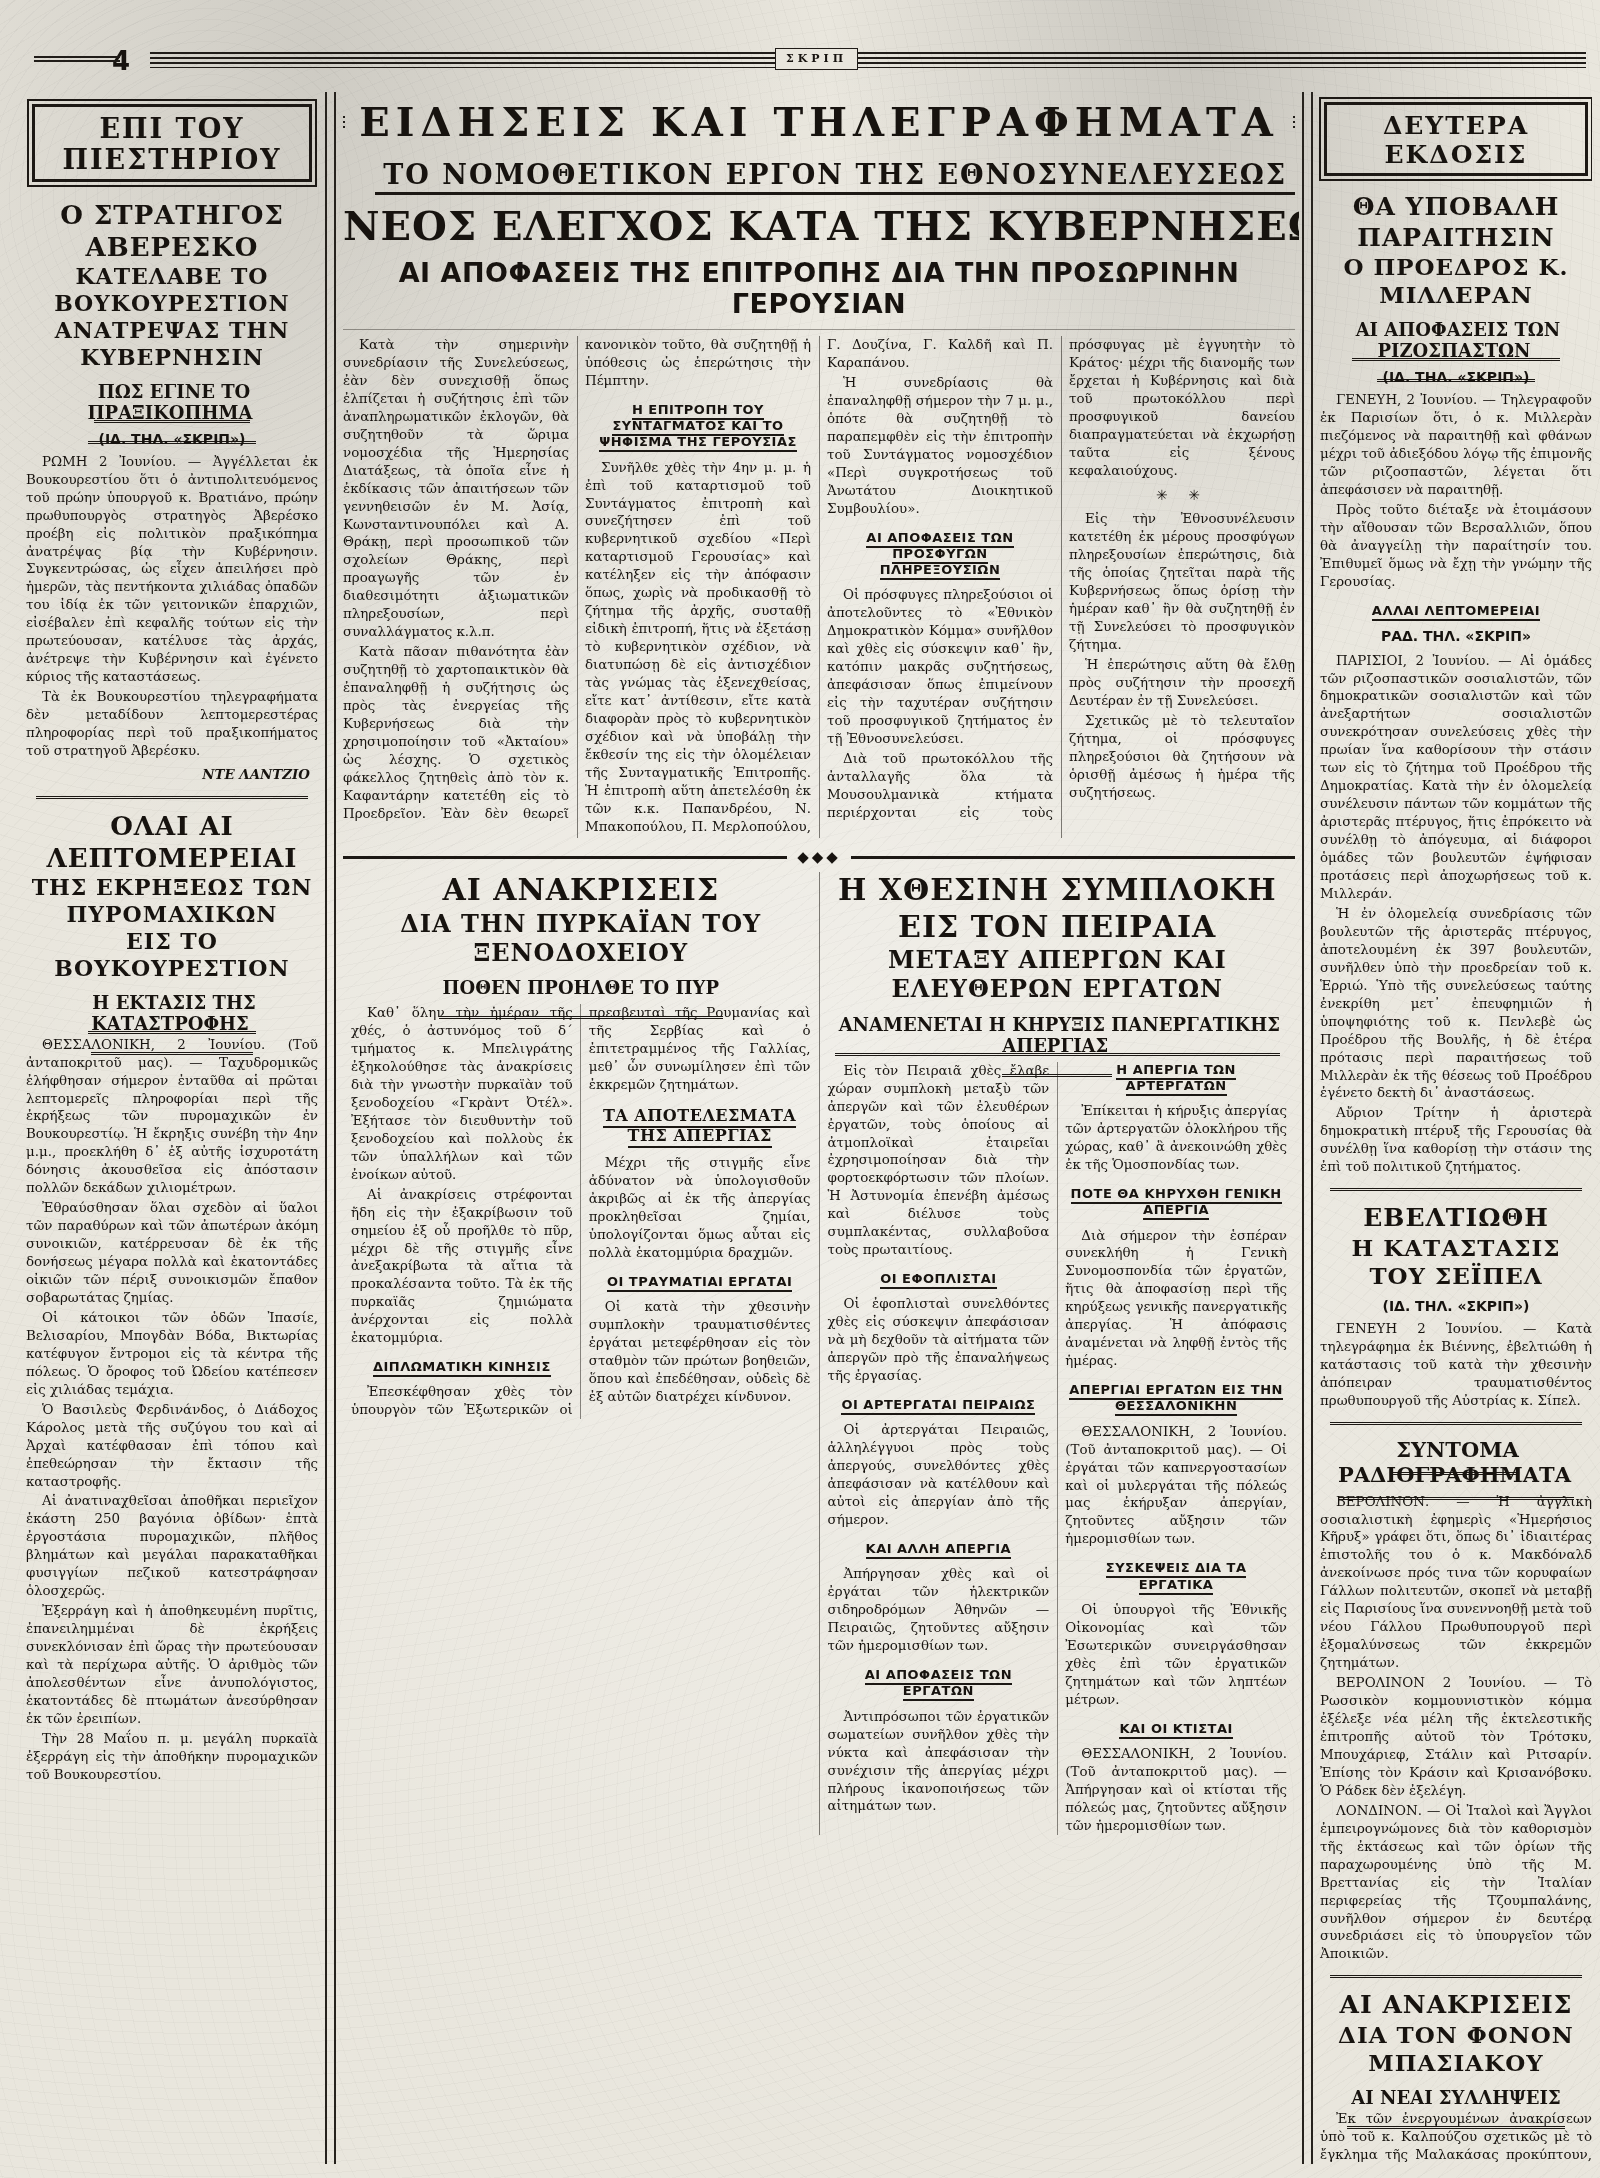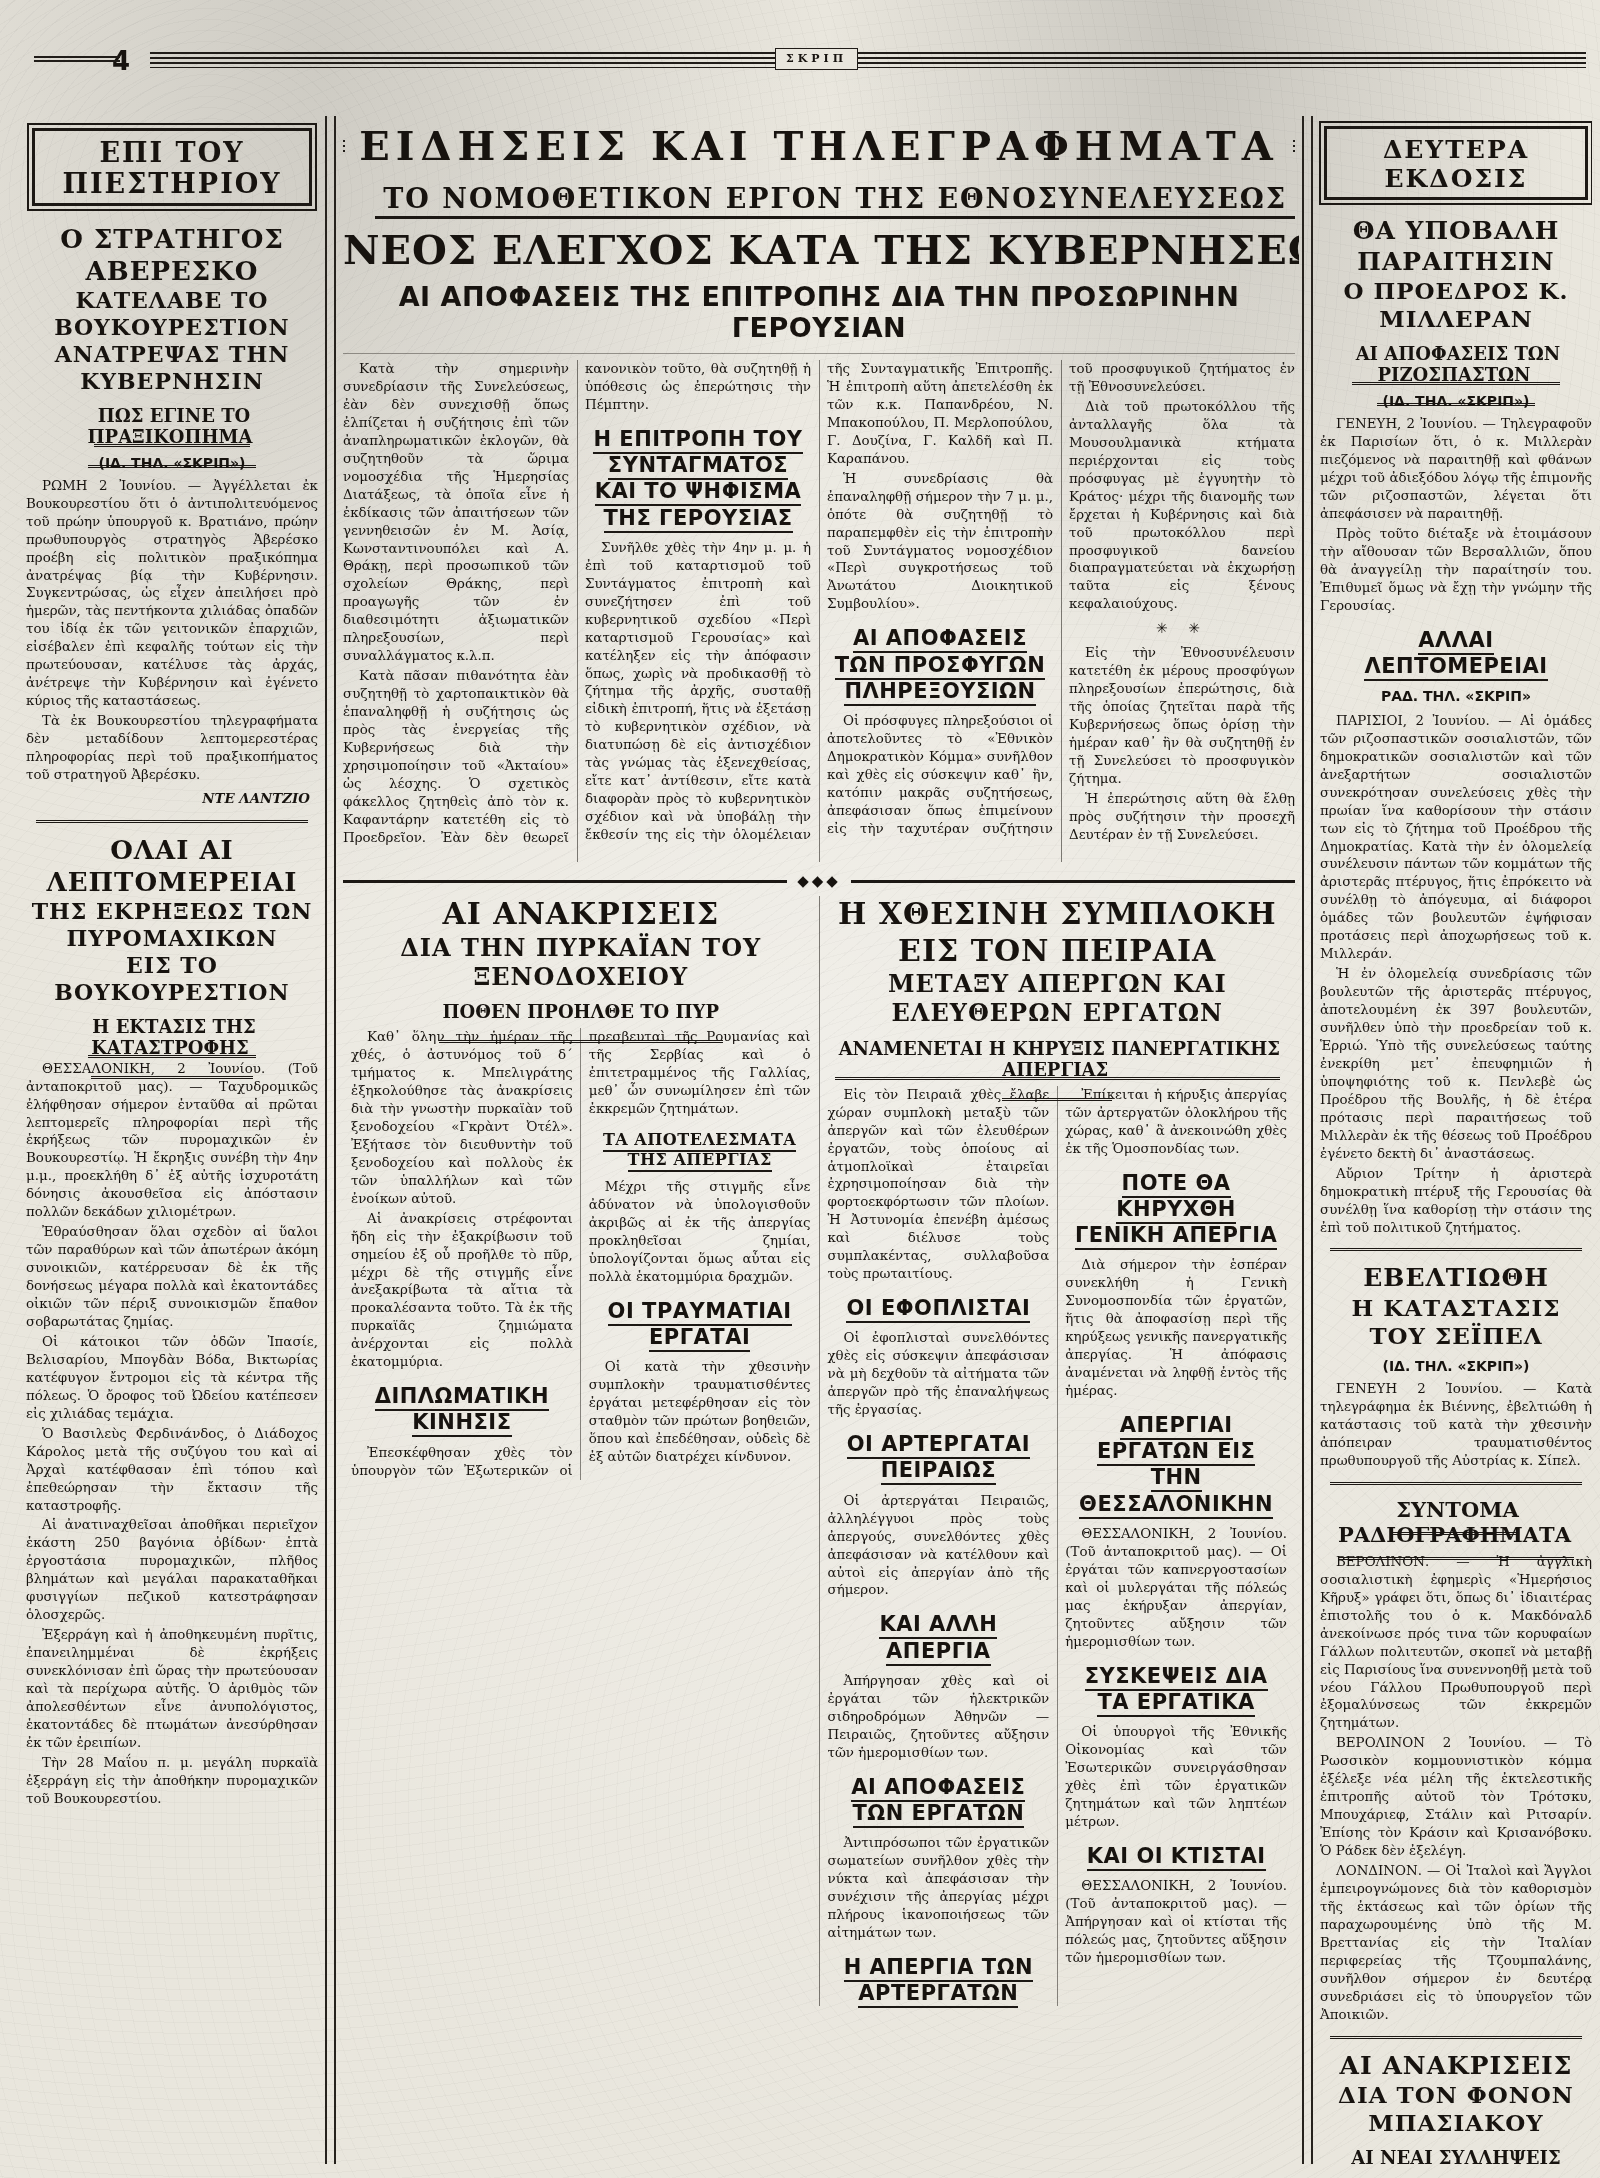--- a/index.html
+++ b/index.html
@@ -16,41 +16,41 @@
   
   .tophead{position:absolute;left:0;top:0;width:100%;height:92px;}
   .stripe{position:absolute;left:150px;right:14px;top:52px;height:16px;
           background:repeating-linear-gradient(180deg,#201c18 0 2px,transparent 2px 5px);}
   .stripe:before{content:"";position:absolute;left:-116px;top:4px;width:86px;height:8px;
           background:repeating-linear-gradient(180deg,#201c18 0 2px,transparent 2px 4px);}
   .pageno{position:absolute;left:112px;top:46px;font-weight:bold;font-size:26px;font-family:"DejaVu Sans","Liberation Sans",sans-serif;}
   .masthead{position:absolute;left:775px;top:48px;background:#e9e6dd;border:1px solid #201c18;padding:0 10px;
           font-weight:bold;font-size:11px;letter-spacing:4px;line-height:20px;}
   
-  .cols{position:absolute;left:26px;top:92px;width:1556px;bottom:14px;display:flex;margin-top:24px;}
+  .cols{position:absolute;left:26px;top:92px;width:1556px;bottom:14px;display:flex;}
   .vrule{width:7px;border-left:2px solid #26221d;border-right:2px solid #26221d;margin:0 3px;flex:0 0 auto;}
   .colL{flex:0 0 292px;overflow:hidden;padding:2px 4px 0 0;}
   .colC{flex:0 0 952px;overflow:hidden;padding:0 4px;}
   .colR{flex:0 0 272px;overflow:hidden;padding:2px 0 0 4px;}
   
   .boxtitle{border:3px solid #1c1814;outline:2px solid #1c1814;outline-offset:3px;margin:10px 6px 18px 6px;
       text-align:center;font-weight:bold;font-size:27px;letter-spacing:2px;padding:6px 2px 4px;font-family:"DejaVu Serif",serif;}
   .hl{Text-align:center;font-weight:bold;text-align:center;line-height:1.22;margin:0 0 4px;}
   .hl .l1{font-size:26px;letter-spacing:1px;display:block;}
   .hl .l2{font-size:22px;letter-spacing:1px;display:block;}
   .kicker{text-align:center;font-weight:bold;font-size:18px;margin:10px 0 2px;}
   .kicker span{border-bottom:3px double #1c1814;padding:0 4px 18px;}
   .credit{text-align:center;font-weight:bold;font-size:14px;margin:8px 0 6px;font-family:"DejaVu Sans","Liberation Sans",sans-serif;}
   .rule{border-top:3px double #1c1814;margin:12px 10px;}
   
   .bodytext{font-size:13.4px;line-height:1.34;text-align:justify;}
   .bodytext p{margin:0 0 2px;text-indent:16px;}
   .bodytext p.sig{text-align:right;font-weight:bold;font-style:italic;text-indent:0;padding-right:8px;margin:6px 0 8px;}
   .subhead{font-family:"DejaVu Sans","Liberation Sans",sans-serif;font-weight:bold;text-align:center;
-      font-size:21px;line-height:1.25;margin:12px 4px 8px;letter-spacing:.5px;break-inside:avoid;}
+      font-size:13px;line-height:1.25;margin:12px 4px 8px;letter-spacing:.5px;break-inside:avoid;}
   .subhead.serif{font-family:"DejaVu Serif",serif;font-size:16px;}
   .subhead u{text-decoration:none;border-bottom:2px solid #1c1814;padding-bottom:1px;}
   .star{text-align:center;font-size:14px;letter-spacing:8px;margin:6px 0;}
   
   .banner{display:flex;align-items:center;gap:14px;margin:6px 0 2px;}
   .banner .orn{flex:1;height:12px;background:repeating-linear-gradient(180deg,#201c18 0 2px,transparent 2px 5px);}
   .banner .t{font-weight:bold;font-size:40px;letter-spacing:6px;white-space:nowrap;font-family:"DejaVu Serif",serif;}
   .c-h-top{text-align:right;font-weight:bold;font-size:27px;letter-spacing:2px;margin:14px 0 2px;}
   .c-h-top span{border-bottom:3px solid #1c1814;padding:0 8px 2px;}
   .c-h-main{text-align:center;font-weight:bold;font-size:40px;letter-spacing:1px;margin:12px 0 0;white-space:nowrap;}

